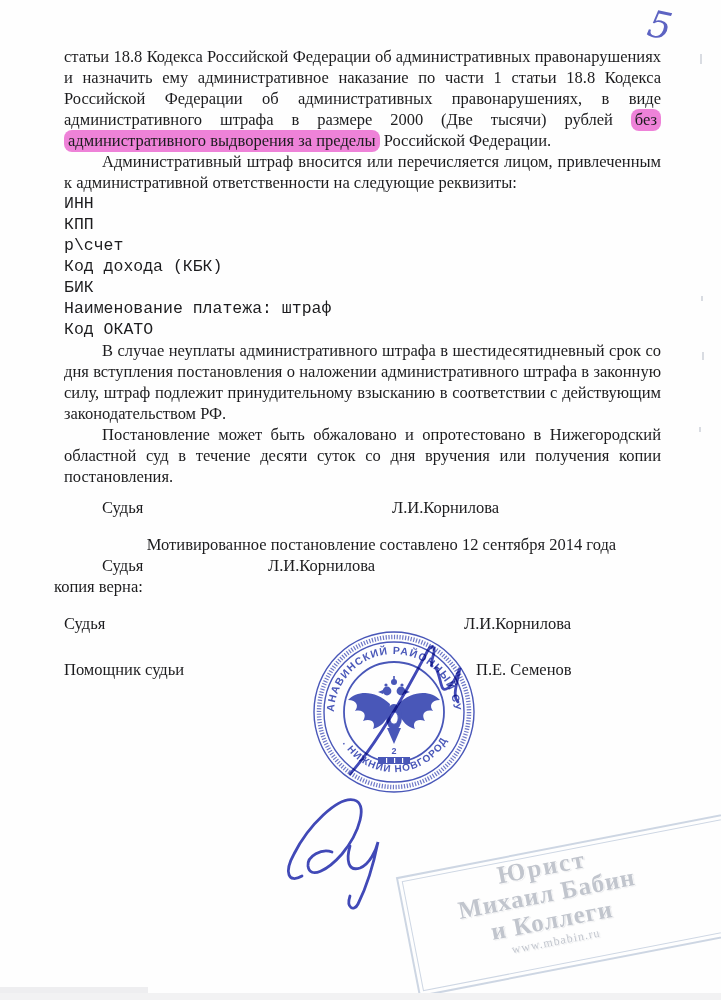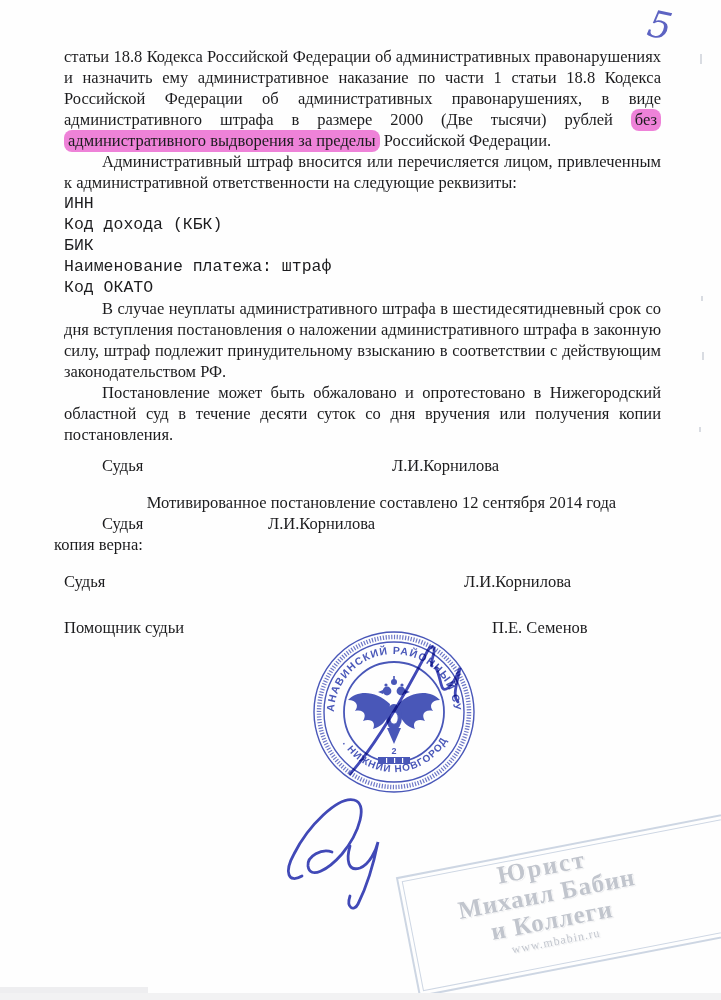--- a/index.html
+++ b/index.html
@@ -11,21 +11,21 @@
   .req{text-align:left;font-family:Liberation Mono, monospace;}
   .hl{background:var(--highlight,#ee82d8);border-radius:8px;padding:1px 4px 2px;box-decoration-break:clone;-webkit-box-decoration-break:clone;}
   .sig-row{position:relative;height:21px;}
   .sig-row span{position:absolute;white-space:nowrap;}
   .r1{margin-top:10px;}
   .motivated{margin-top:16px;text-indent:38px;white-space:nowrap;text-align:center;}
   .copyverna{margin-left:-10px;}
   .r5{margin-top:16px;}
   .r6{margin-top:25px;}
   .l0{left:0;} .l38{left:38px;}
-  .n204{left:204px;} .n328{left:328px;} .n400{left:400px;} .n408{left:428px;}
+  .n204{left:204px;} .n328{left:328px;} .n400{left:400px;} .n408{left:412px;}
   .pagenum{position:absolute;left:648px;top:4px;font-family:"DejaVu Serif",serif;font-style:italic;
            font-size:37px;color:var(--ink-blue,#4149b8);transform:rotate(12deg);opacity:.85;}
   
   .stamp{position:absolute;left:311px;top:629px;width:166px;height:166px;mix-blend-mode:multiply;opacity:.88;}
   .sc{stroke:var(--stamp-blue,#2f3fb0);stroke-width:1.4;fill:none;}
   .micro{stroke-width:4.5;stroke-dasharray:1.2 1.6;opacity:.8;}
   .inner{stroke-width:1.8;}
   .ring{font-family:"Liberation Sans",sans-serif;font-weight:bold;font-size:10.5px;letter-spacing:1.2px;fill:var(--stamp-blue,#2f3fb0);}
   .ring-small{font-family:"Liberation Sans",sans-serif;font-weight:bold;font-size:10px;letter-spacing:1px;fill:var(--stamp-blue,#2f3fb0);}
   .num{font-family:"Liberation Sans",sans-serif;font-size:9px;font-weight:bold;fill:var(--stamp-blue,#2f3fb0);}
@@ -53,20 +53,22 @@
 </style>
 </head>
 <body>
 
 <div class="page">
 
   <div class="content">
     <p class="para"><span>статьи 18.8 Кодекса Российской Федерации об административных правонарушениях и назначить ему административное наказание по части 1 статьи 18.8 Кодекса Российской Федерации об административных правонарушениях, в виде административного штрафа в размере 2000 (Две тысячи) рублей </span><span class="hl">без административного выдворения за пределы</span><span> Российской Федерации.</span></p>
     <p class="para indent">Административный штраф вносится или перечисляется лицом, привлеченным к административной ответственности на следующие реквизиты:</p>
     <div class="req">ИНН</div>
+    <div class="req">КПП</div>
+    <div class="req">р\счет</div>
     <div class="req">Код дохода (КБК)</div>
     <div class="req">БИК</div>
     <div class="req">Наименование платежа: штраф</div>
     <div class="req">Код ОКАТО</div>
     <p class="para indent">В случае неуплаты административного штрафа в шестидесятидневный срок со дня вступления постановления о наложении административного штрафа в законную силу, штраф подлежит принудительному взысканию в соответствии с действующим законодательством РФ.</p>
     <p class="para indent">Постановление может быть обжаловано и опротестовано в Нижегородский областной суд в течение десяти суток со дня вручения или получения копии постановления.</p>
 
     <div class="sig-row r1">
       <span class="l38">Судья</span>
       <span class="n328">Л.И.Корнилова</span>

